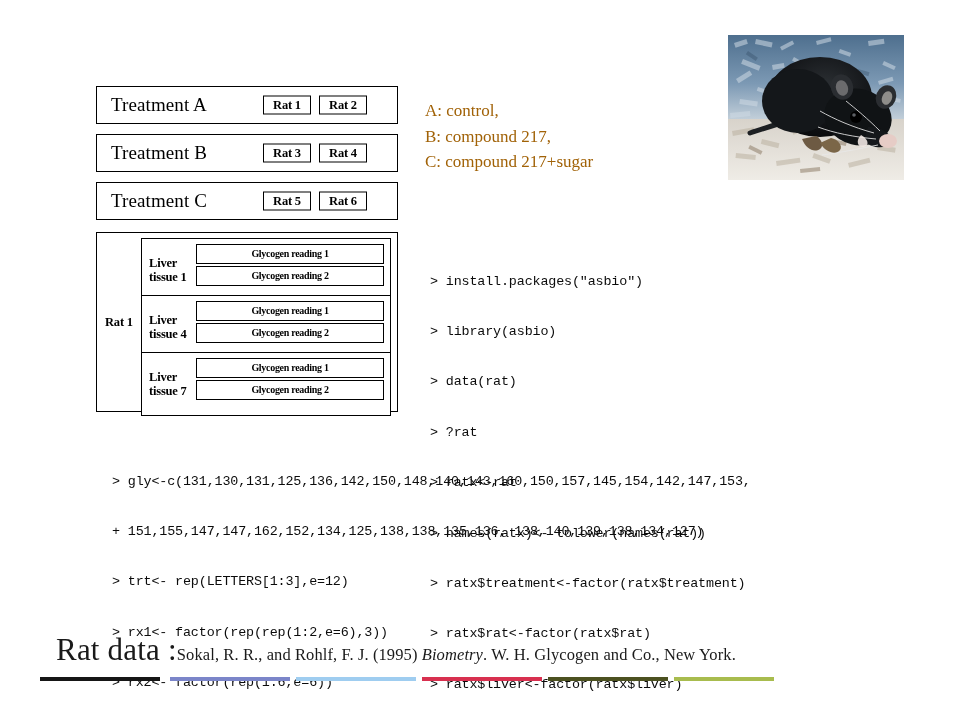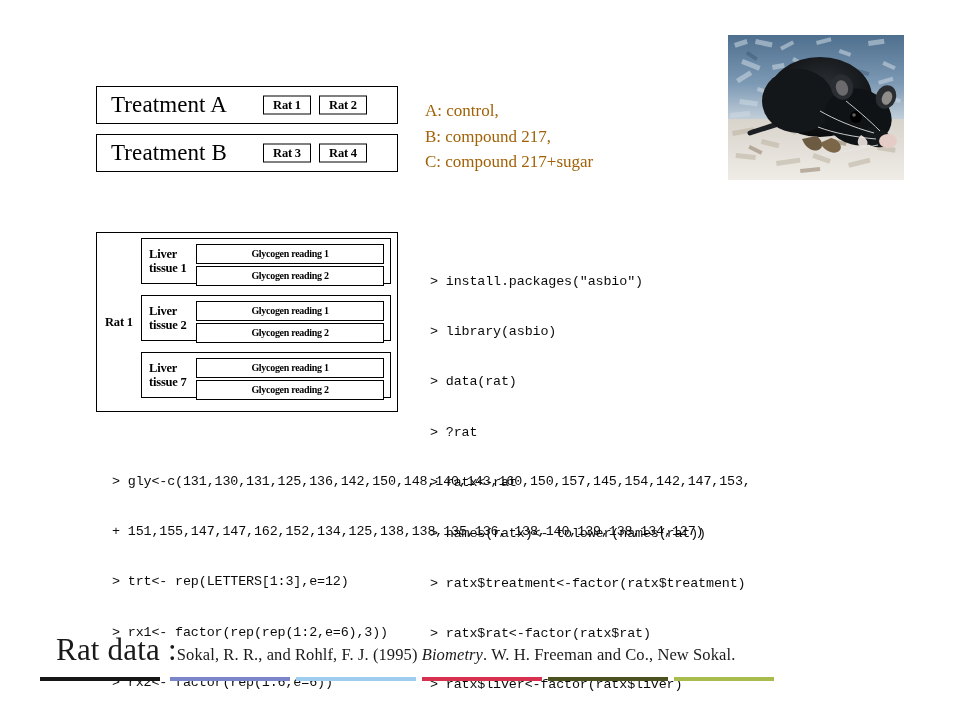--- a/index.html
+++ b/index.html
@@ -21,21 +21,21 @@
     height:38px;
     border:1.6px solid #000;
     background:#fff;
     box-sizing:border-box;
   }
   .trt-row .trt-label{
     position:absolute;
     left:14px;
     top:50%;
     transform:translateY(-50%);
-    font-size:23px;
+    font-size:19px;
     letter-spacing:.1px;
     color:#000;
     white-space:nowrap;
     font-family:"Liberation Serif", serif;
   }
   .rat-chip{
     position:absolute;
     top:50%;
     transform:translateY(-50%);
     width:48px;
@@ -87,21 +87,21 @@
     transform:translateY(-50%);
     font-size:12.5px;
     font-weight:bold;
     letter-spacing:-0.2px;
     font-family:"Liberation Serif", serif;
   }
   .tissue-box{
     position:absolute;
     left:44px;
     width:250px;
-    height:46px;
+    height:64px;
     border:1.4px solid #000;
     box-sizing:border-box;
     background:#fff;
   }
   .tissue-box.t1{top:5px;}
   .tissue-box.t2{top:62px;}
   .tissue-box.t3{top:119px;}
   .tissue-name{
     position:absolute;
     left:7px;top:50%;
@@ -189,20 +189,25 @@
       <span class="rat-chip c1">Rat 1</span>
       <span class="rat-chip c2">Rat 2</span>
     </div>
 
     <div class="trt-row" style="top:48px;padding-left:46px;">
       <span class="trt-label">Treatment B</span>
       <span class="rat-chip c1">Rat 3</span>
       <span class="rat-chip c2">Rat 4</span>
     </div>
 
+    <div class="trt-row" style="top:96px;">
+      <span class="trt-label">Treatment C</span>
+      <span class="rat-chip c1">Rat 5</span>
+      <span class="rat-chip c2">Rat 6</span>
+    </div>
   </div>
 
   <div class="legend">
     <div>A: control,</div>
     <div>B: compound 217,</div>
     <div>C: compound 217+sugar</div>
   </div>
 
   <div class="photo">
     <svg width="176" height="145" viewBox="0 0 176 145">
@@ -306,21 +311,21 @@
   <div class="nest">
     <span class="nest-ratlabel">Rat 1</span>
 
     <div class="tissue-box t1">
       <span class="tissue-name">Liver tissue 1</span>
       <span class="read-box r1">Glycogen reading 1</span>
       <span class="read-box r2">Glycogen reading 2</span>
     </div>
 
     <div class="tissue-box t2">
-      <span class="tissue-name">Liver tissue 2</span>
+      <span class="tissue-name">Liver tissue 4</span>
       <span class="read-box r1">Glycogen reading 1</span>
       <span class="read-box r2">Glycogen reading 2</span>
     </div>
 
     <div class="tissue-box t3">
       <span class="tissue-name">Liver tissue 7</span>
       <span class="read-box r1">Glycogen reading 1</span>
       <span class="read-box r2">Glycogen reading 2</span>
     </div>
   </div>
@@ -342,21 +347,21 @@
     <span class="code-line">+ 151,155,147,147,162,152,134,125,138,138,135,136, 138,140,139,138,134,127)</span>
     <span class="code-line">&gt; trt&lt;- rep(LETTERS[1:3],e=12)</span>
     <span class="code-line">&gt; rx1&lt;- factor(rep(rep(1:2,e=6),3))</span>
     <span class="code-line">&gt; rx2&lt;- factor(rep(1:6,e=6))</span>
     
     
     
   </div>
 
   <div class="footer">
-    <span class="big">Rat data :</span><span class="cite"><span>Sokal, R. R., and Rohlf, F. J. (1995) </span><i>Biometry</i><span>. W. H. Freeman and Co., New Sokal.</span></span>
+    <span class="big">Rat data :</span><span class="cite"><span>Sokal, R. R., and Rohlf, F. J. (1995) </span><i>Biometry</i><span>. W. H. Glycogen and Co., New York.</span></span>
   </div>
 
   <div class="rule" style="left:40px;width:120px;background:#161616;"></div>
   <div class="rule" style="left:170px;width:120px;background:#7b85c9;"></div>
   <div class="rule" style="left:296px;width:120px;background:#9fcdf0;"></div>
   <div class="rule" style="left:422px;width:120px;background:#d8304f;"></div>
   <div class="rule" style="left:548px;width:120px;background:#4c5120;"></div>
   <div class="rule" style="left:674px;width:100px;background:#a8bc4e;"></div>
 
 </div>

